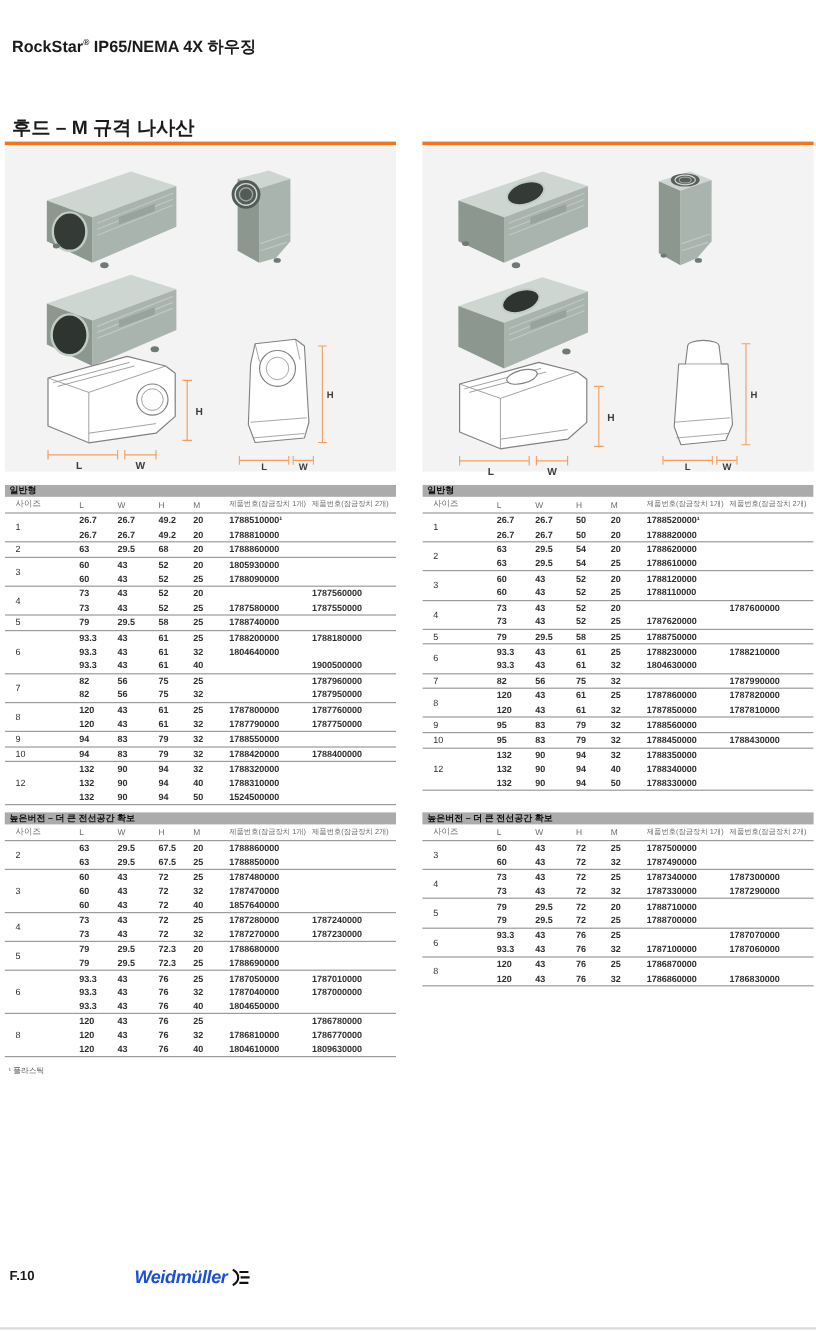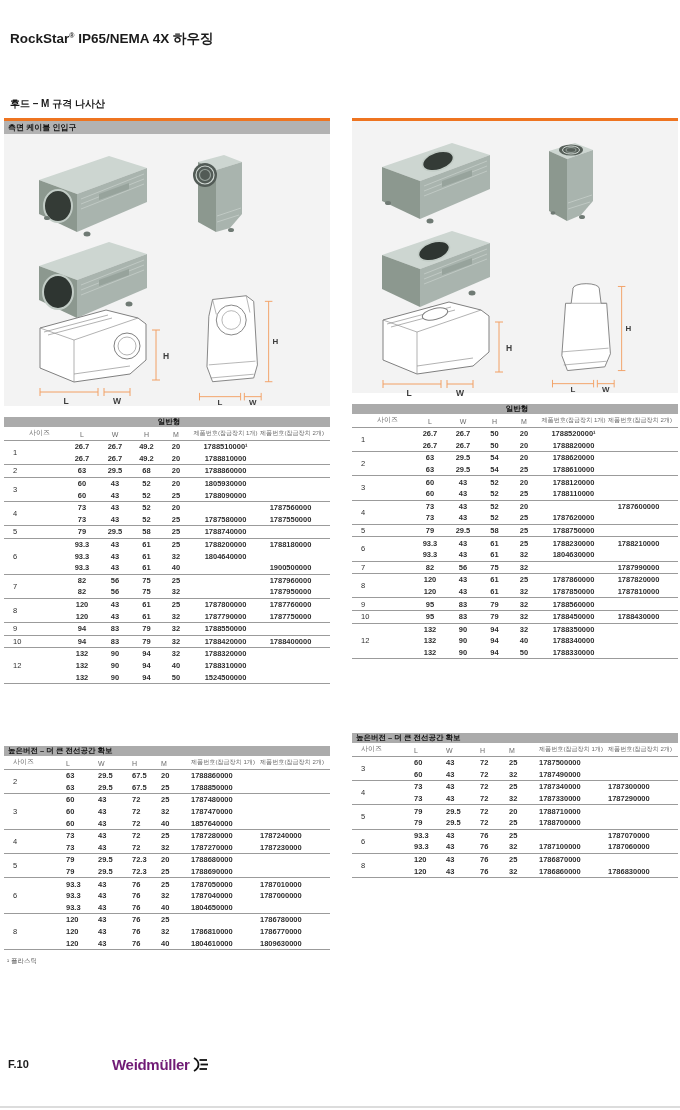--- a/index.html
+++ b/index.html
@@ -1,65 +1,64 @@
 <!DOCTYPE html>
 <html><head>
 <meta charset="utf-8">
 <style>
   html,body{margin:0;padding:0;background:#fff;}
   body{width:680px;height:1110px;position:relative;font-family:"Liberation Sans","DejaVu Sans",sans-serif;color:#1a1a1a;}
   .page-title{position:absolute;left:10px;top:30px;font-size:13.5px;font-weight:bold;letter-spacing:0;}
   .page-title sup{font-size:7px;}
-  .section-title{position:absolute;left:10px;top:97px;font-size:10px;font-weight:bold;}
+  .section-title{position:absolute;left:10px;top:97px;font-size:16px;font-weight:bold;}
   .col{position:absolute;top:118px;width:326px;}
   .col0{left:4px;}
   .col1{left:352px;}
   .orange-rule{height:3px;background:#ee7420;}
   .col-bar{height:13px;line-height:13px;background:#b2b2b2;font-size:8px;font-weight:bold;color:#111;padding-left:4px;}
   .panel{height:272px;background:#f3f3f3;position:relative;margin-bottom:11px;}
   .panel svg{position:absolute;}
-  .tableA{height:329px;overflow:hidden;text-align:center;}
+  .tableA{height:273px;overflow:hidden;}
   
   .t-bar{height:10px;line-height:10px;background:#ababab;font-size:7.5px;font-weight:bold;color:#111;padding-left:4px;}
   .t-head{display:flex;align-items:flex-end;height:13px;border-bottom:1px solid #9b9b9b;color:#6b6b6b;}
   .t-hc{font-size:7px;padding-bottom:2px;white-space:nowrap;overflow:visible;}
   .hw0{width:62px;padding-left:9px;box-sizing:border-box;}
   .hw1{width:32px;}.hw2{width:34px;}.hw3{width:29px;}.hw4{width:30px;}
   .hw5{width:69px;font-size:6.1px;}.hw6{width:61px;font-size:6.1px;}
   .t-body{border-bottom:1px solid #9b9b9b;}
   .t-group{display:flex;}
   .t-group + .t-group{border-top:1px solid #9b9b9b;}
   .t-size{width:62px;box-sizing:border-box;padding-left:9px;display:flex;align-items:center;font-size:7.5px;color:#2e2e2e;}
   .t-rows{flex:1;font-weight:bold;}
   .t-row{display:flex;height:11.6px;align-items:center;}
   .t-c{font-size:7.5px;color:#2e2e2e;white-space:nowrap;}
   .rw1{width:32px;}.rw2{width:34px;}.rw3{width:29px;}.rw4{width:30px;}.rw5{width:69px;}.rw6{width:61px;}
   .footnote{margin-top:7px;margin-left:3px;font-size:6.5px;color:#555;}
   .footer-page{position:absolute;left:8px;top:1058px;font-size:11px;font-weight:bold;}
   .logo{position:absolute;left:112px;top:1056px;display:flex;align-items:center;}
-  .logo-text{font-size:15px;font-weight:bold;letter-spacing:-0.3px;color:#701a75;}
+  .logo-text{font-size:15px;font-weight:bold;font-style:italic;letter-spacing:-0.3px;color:#1d4ed8;}
   .logo svg{margin-left:2px;}
   .bottom-edge{position:absolute;left:0;top:1106px;width:680px;height:2px;background:#dcdcdc;}
   .dim-label{font-weight:bold;fill:#3c3c3c;font-size:8.5px;font-family:"Liberation Sans","DejaVu Sans",sans-serif;}
   .dim-line{stroke:#f2a064;stroke-width:1;fill:none;}
   .sketch{fill:#ffffff;stroke:#808080;stroke-width:1;stroke-linejoin:round;}
   .sketch-thin{fill:none;stroke:#909090;stroke-width:0.7;}
 </style>
 </head>
 <body>
 
 <div>
 
   <div class="page-title"><span>RockStar</span><sup>®</sup><span> IP65/NEMA 4X 하우징</span></div>
 
   <div class="section-title">후드 – M 규격 나사산</div>
 
   <div class="col col0">
     <div class="orange-rule"></div>
-    <div class="col-bar">측면 케이블 인입구</div>
 
     <div class="panel">
 
       <svg style="left:25px;top:12px;" width="130" height="92" viewBox="0 0 130 92">
         <polygon points="10,34 80,10 118,22 48,48" fill="#cdd6d1"></polygon>
         <polygon points="48,48 118,22 118,56 48,86" fill="#a9b4ae"></polygon>
         <polygon points="10,34 48,48 48,86 10,68" fill="#8c988f"></polygon>
         <path d="M52,53 L115,28 M52,58 L115,33 M52,63 L115,38" stroke="#c0c9c4" stroke-width="1" fill="none"></path>
         <polygon points="70,48 100,37 100,43 70,54" fill="#97a39c"></polygon>
         <ellipse cx="29" cy="60" rx="14" ry="16" fill="#343b36"></ellipse>

